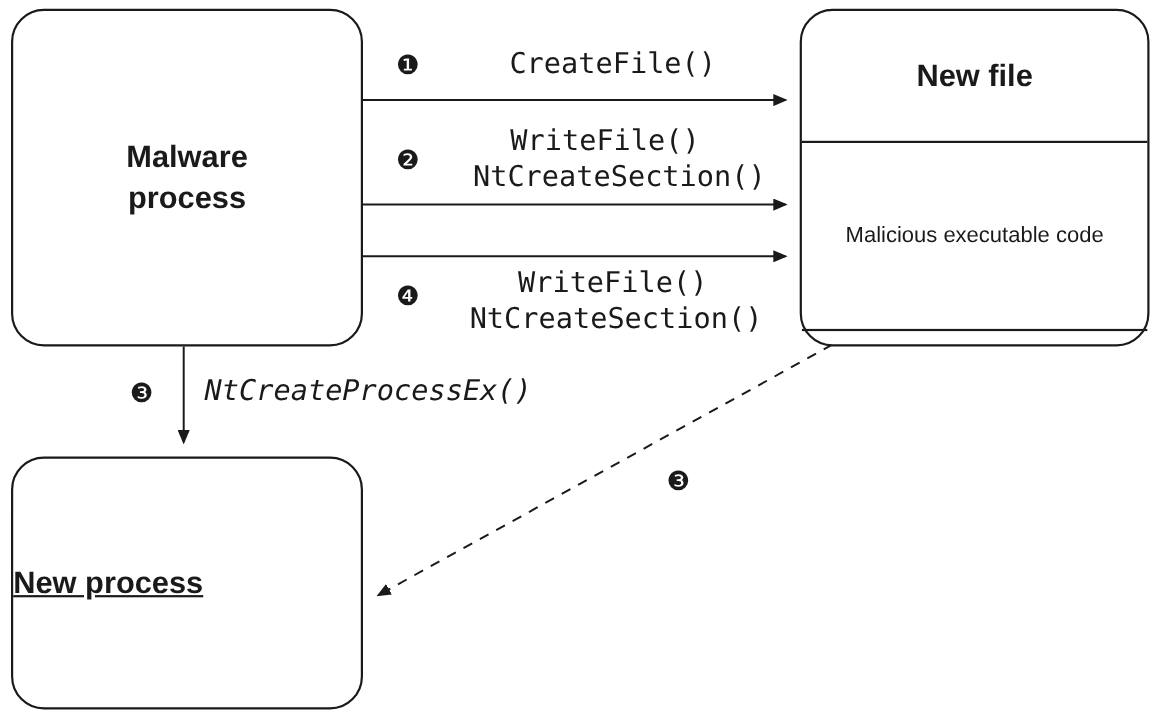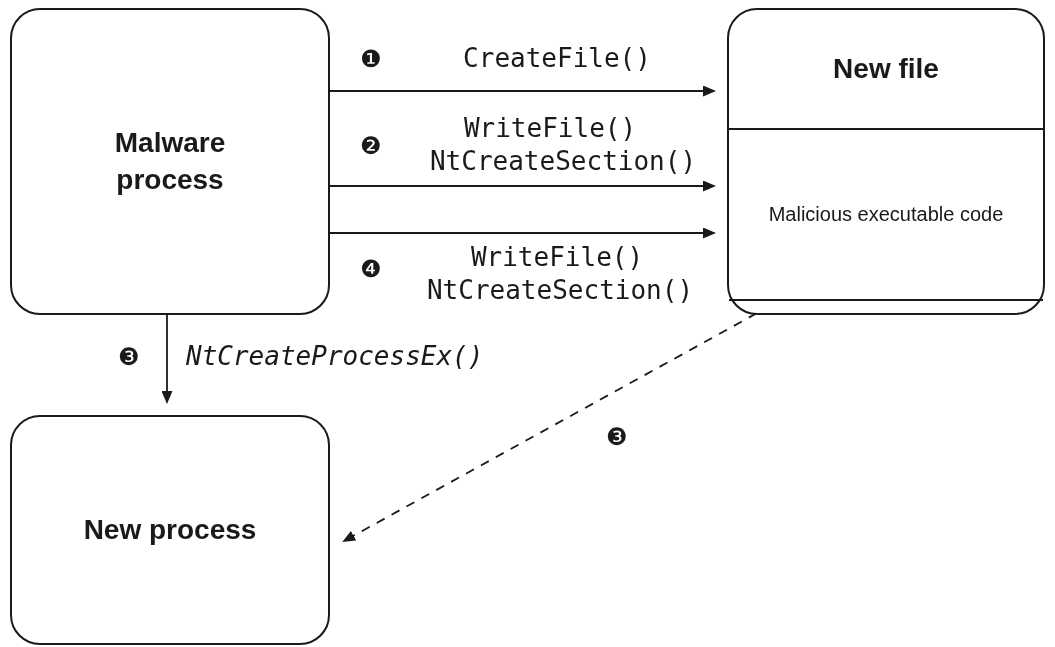--- a/index.html
+++ b/index.html
@@ -36,21 +36,21 @@
     display: flex; align-items: center; justify-content: center;
   }
   .box-newfile {
     left: 727px; top: 8px;
     width: 318px; height: 307px;
     display: flex; flex-direction: column;
   }
   .box-newprocess {
     left: 10px; top: 415px;
     width: 320px; height: 230px;
-    display: flex; align-items: center; justify-content: center;
+    display: flex; align-items: center; justify-content: flex-start; text-decoration: underline;
   }
   .box-title {
     font-weight: bold;
     font-size: 28px;
     line-height: 1.3;
     text-align: center;
   }
   .malware-label { width: 170px; }
   .nf-title-row {
     height: 120px;

